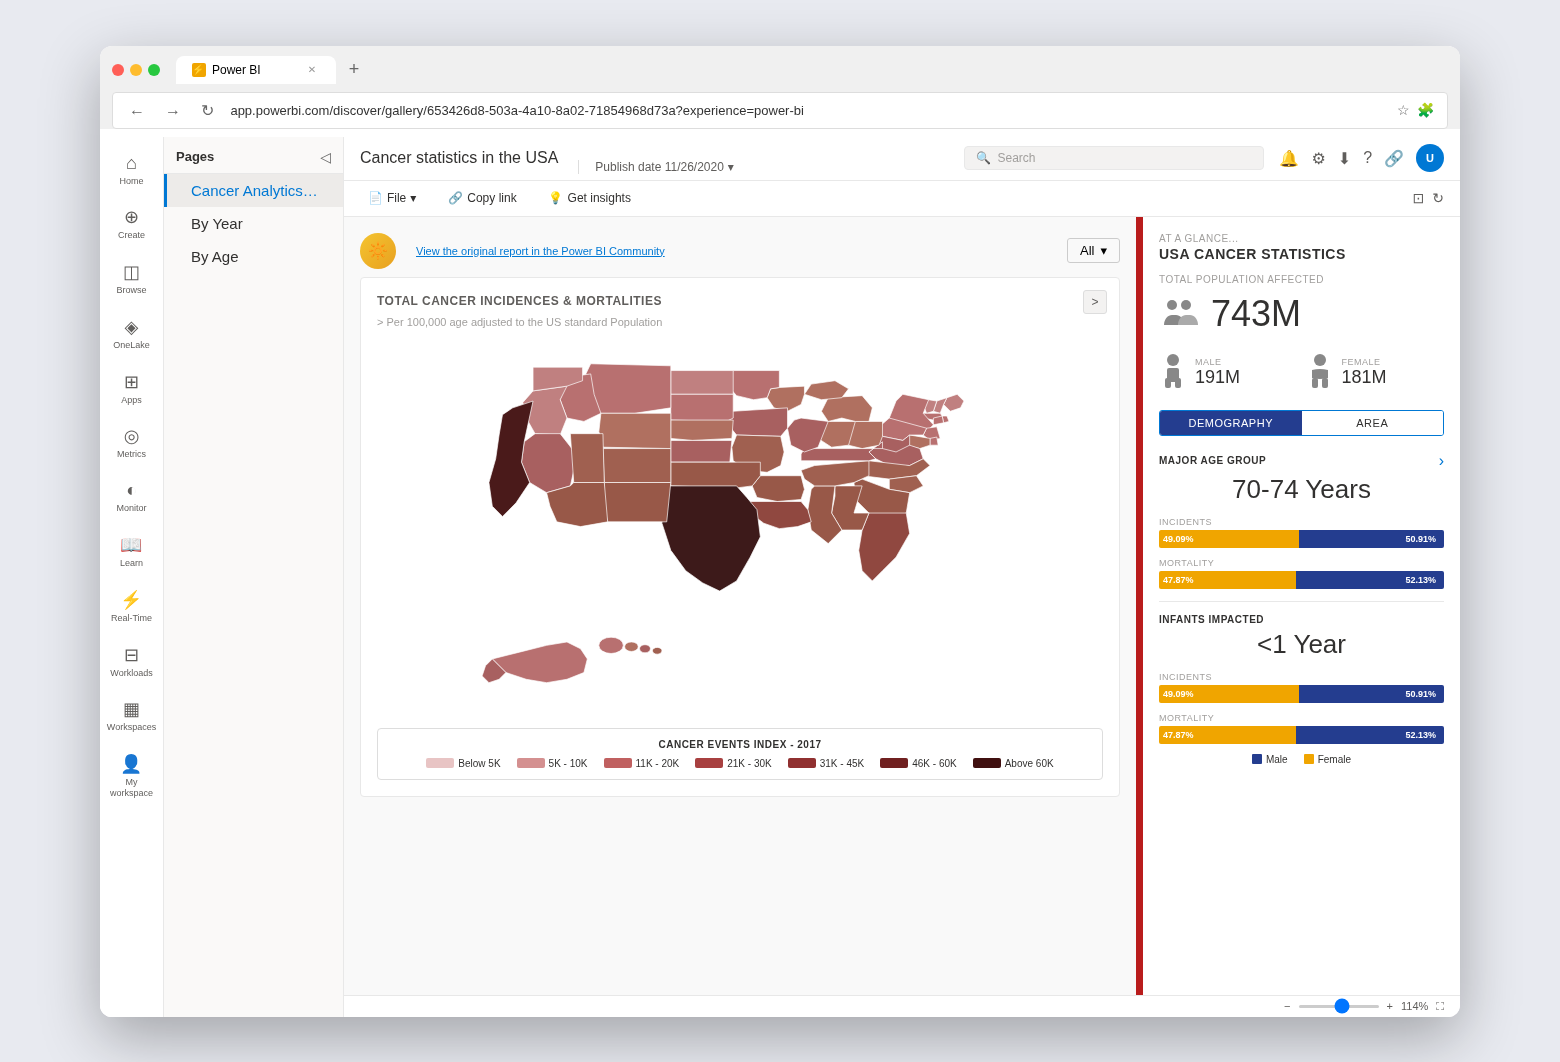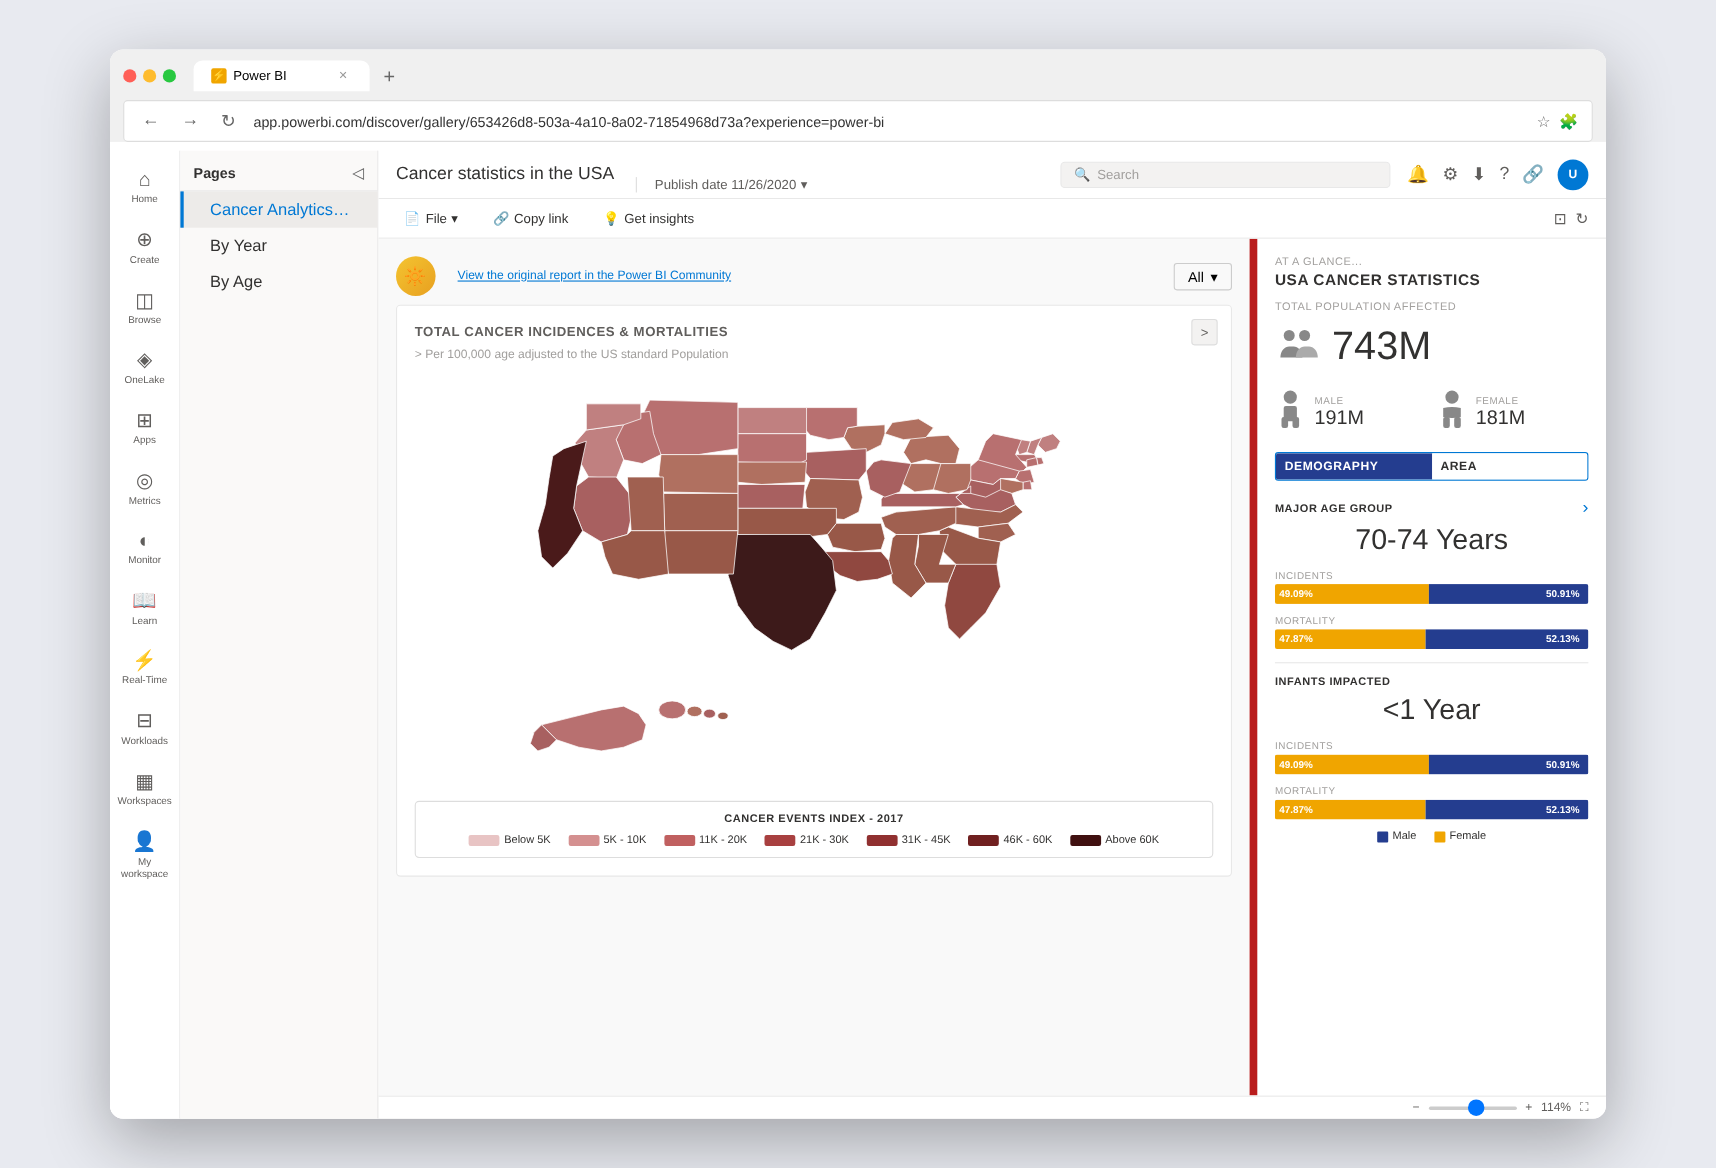--- a/index.html
+++ b/index.html
@@ -100,21 +100,21 @@
     .total-pop { display: flex; gap: 12px; margin-bottom: 12px; }
     .pop-number { font-size: 36px; font-weight: 300; color: #323130; }
     
     .gender-stats { display: flex; gap: 8px; margin-bottom: 16px; }
     .gender-card { flex: 1; display: flex; align-items: center; gap: 8px; }
     .gender-info { display: flex; flex-direction: column; }
     .gender-label { font-size: 9px; color: #a19f9d; text-transform: uppercase; letter-spacing: 0.5px; }
     .gender-number { font-size: 18px; font-weight: 500; color: #323130; }
     
     .tab-buttons { display: flex; border: 1px solid #0078d4; border-radius: 3px; overflow: hidden; margin-bottom: 16px; }
-    .tab-btn { flex: 1; padding: 6px 8px; font-size: 11px; font-weight: 700; cursor: pointer; border: none; text-align: left; letter-spacing: 0.5px; }
+    .tab-btn { flex: 1; padding: 6px 8px; font-size: 11px; font-weight: 400; cursor: pointer; border: none; text-align: center; letter-spacing: 0.5px; }
     .tab-btn.active { background: #243d8f; color: white; }
     .tab-btn.inactive { background: white; color: #323130; }
     
     .section-header { display: flex; align-items: center; justify-content: space-between; margin-bottom: 4px; }
     .section-label { font-size: 10px; font-weight: 600; color: #323130; letter-spacing: 0.5px; text-transform: uppercase; }
     .section-arrow { color: #0078d4; font-size: 16px; cursor: pointer; }
     
     .age-group { font-size: 26px; font-weight: 500; color: #323130; text-align: center; margin-bottom: 12px; }
     
     .stat-label { font-size: 9px; color: #a19f9d; text-transform: uppercase; letter-spacing: 0.5px; margin-bottom: 3px; }

